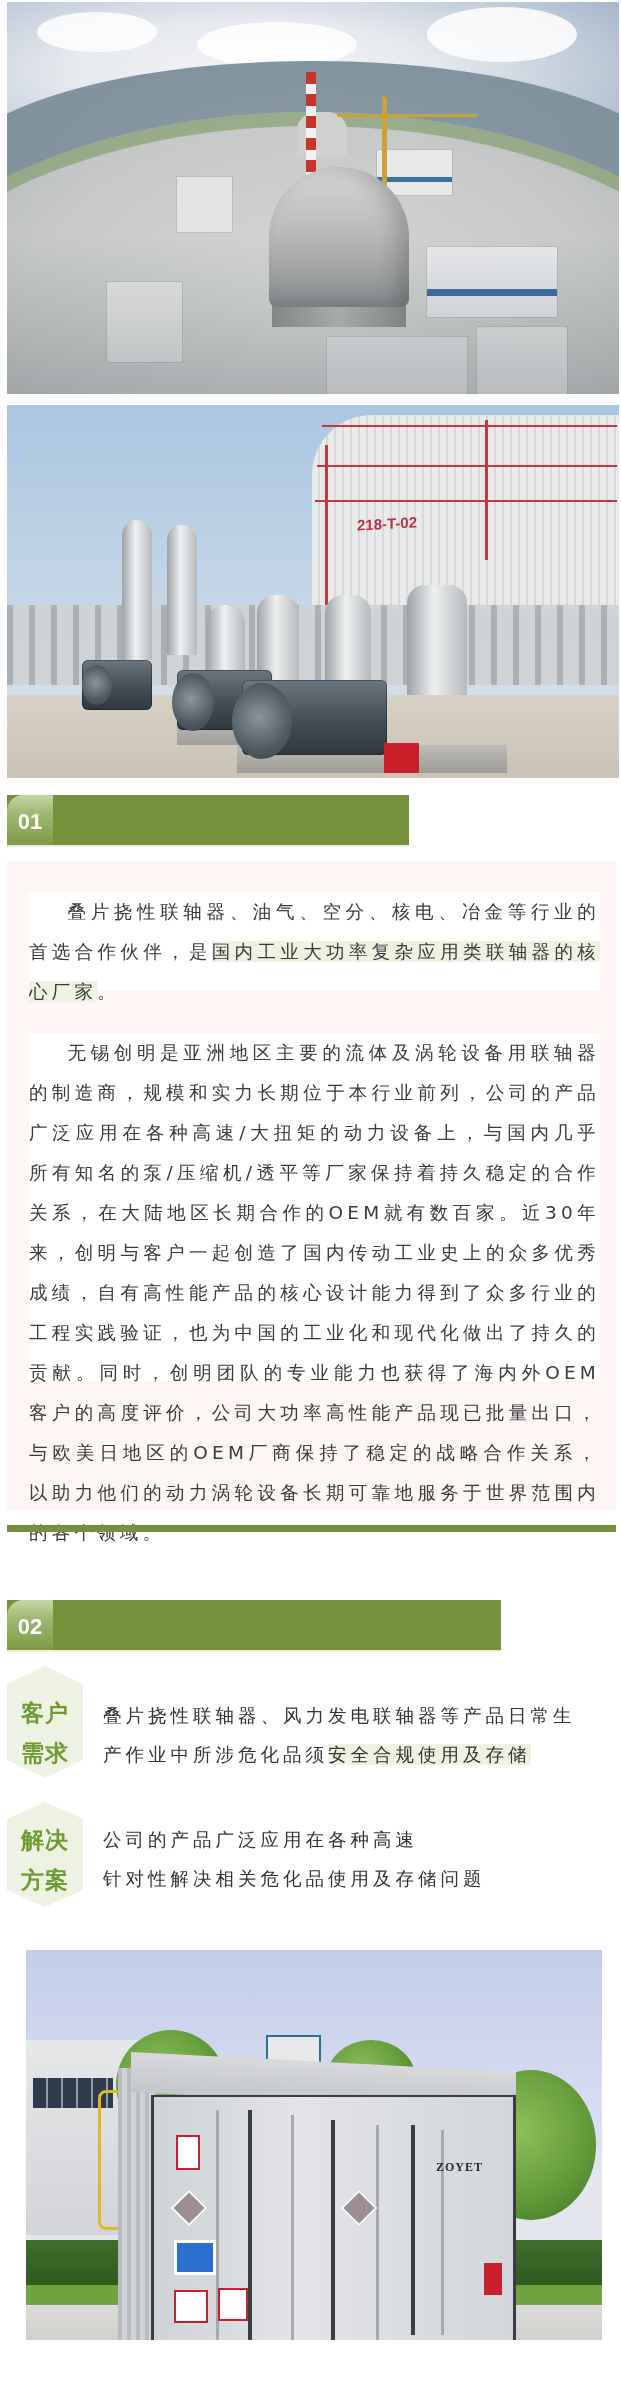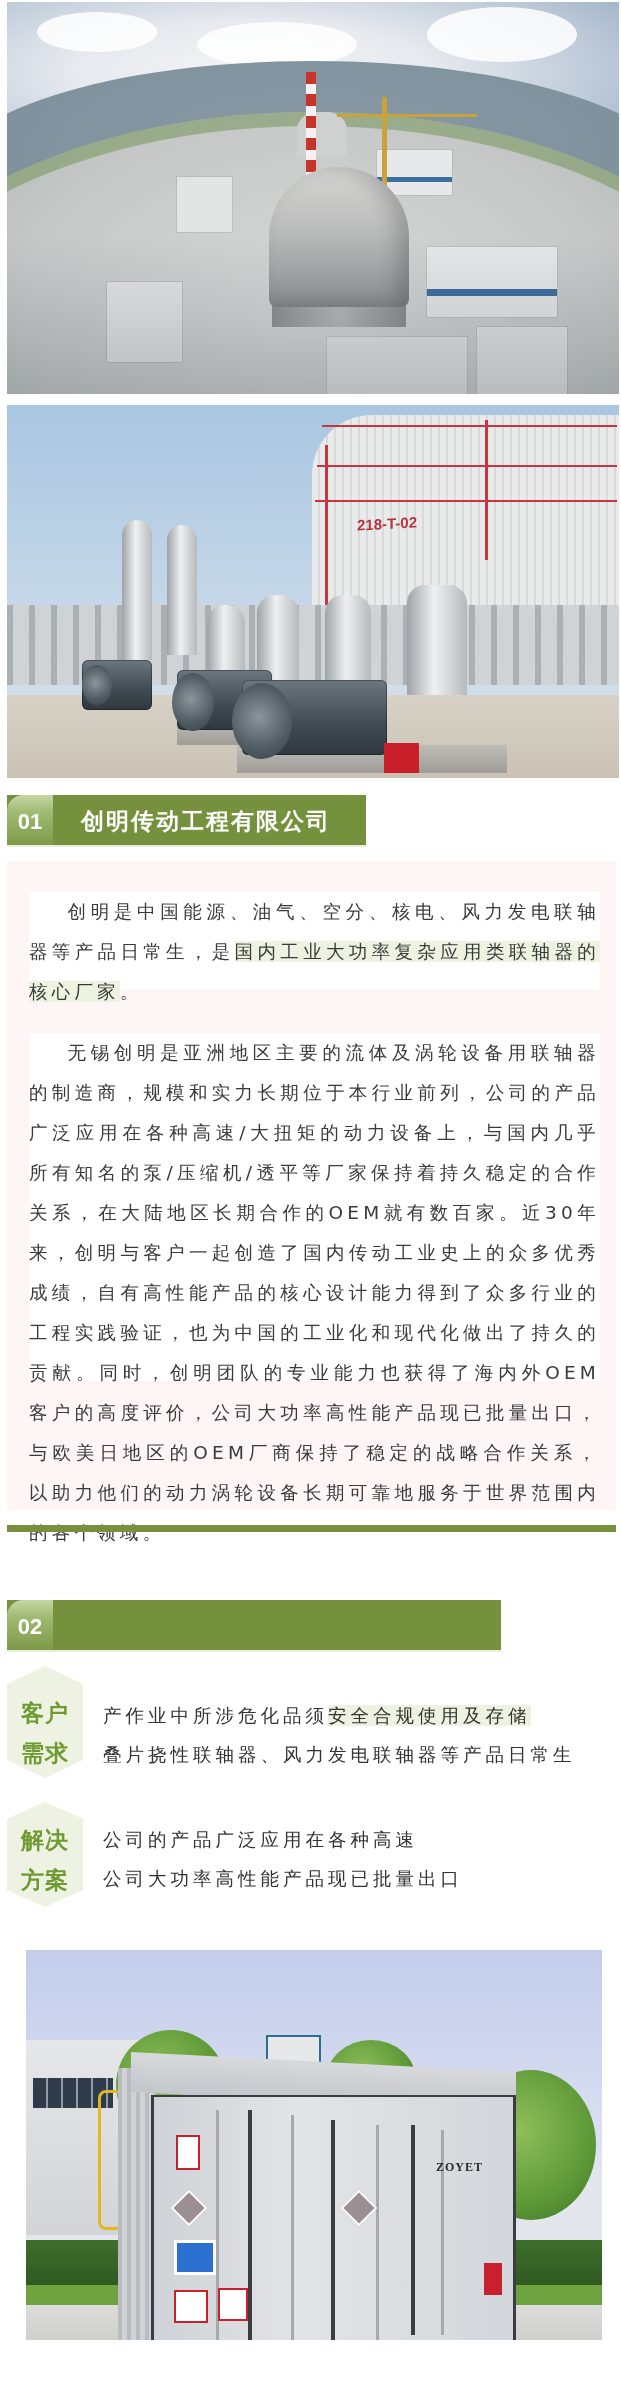--- a/index.html
+++ b/index.html
@@ -52,21 +52,21 @@
 
     
     .sec-bar { position: absolute; left: 7px; height: 50px; background: #76913d; display: flex; align-items: center; }
     .sec-num { width: 46px; height: 100%; border-radius: 16px 0 0 0;
       background: linear-gradient(#c6d6a5 0%, #9fba72 35%, #7e9a47 100%);
       color: #ffffff; font-family: "Liberation Sans", sans-serif; font-weight: bold; font-size: 22px;
       display: flex; align-items: center; justify-content: center; padding-top: 4px; }
     .sec-title { color: #ffffff; font-weight: bold; font-size: 23px; letter-spacing: 2px; padding-left: 28px; padding-top: 2px; }
     .sec-bar::after { content:""; position:absolute; left:0; bottom:-2px; width:100%; height:2px; background:#e9efdb; }
 
-    #sec1-bar { top: 795px; width: 359px; }
+    #sec1-bar { top: 795px; width: 402px; }
     #sec2-bar { top: 1600px; width: 494px; }
 
     
     #sec1-box { position: absolute; left: 7px; top: 861px; width: 609px; height: 649px; background: #fdf6f5; }
     .para-card { position: absolute; left: 22px; width: 571px; background: #ffffff;
       font-size: 18.5px; line-height: 40px; letter-spacing: 4.2px; color: #3a3a3a; text-align: justify; }
     .para-card .indent { display:inline-block; width: 38px; }
     .hl { background: #eef2e1; }
     #sec1-p1 { top: 31px; height: 98px; padding-top: 0; }
     #sec1-p2 { top: 172px; height: 348px; }
@@ -162,59 +162,58 @@
   <div class="fan" style="left:75px;top:260px;width:30px;height:40px;"></div>
   <div class="motor" style="left:170px;top:265px;width:95px;height:60px;"></div>
   <div class="fan" style="left:165px;top:268px;width:42px;height:58px;"></div>
   <div class="motor" style="left:235px;top:275px;width:145px;height:75px;"></div>
   <div class="fan" style="left:225px;top:278px;width:60px;height:76px;"></div>
   <div class="redbox"></div>
 </div>
 
 <div class="sec-bar" id="sec1-bar">
   <div class="sec-num">01</div>
-  <div class="sec-title">创明传动工程有限公司</div>
 </div>
 
 <div id="sec1-box">
   <div class="para-card" id="sec1-p1">
-    <span class="indent"></span><span>创明是中国能源、油气、空分、核电、风力发电联轴器等产品日常生，是</span><span class="hl">国内工业大功率复杂应用类联轴器的核心厂家</span><span>。</span>
+    <span class="indent"></span><span>叠片挠性联轴器、油气、空分、核电、冶金等行业的首选合作伙伴，是</span><span class="hl">国内工业大功率复杂应用类联轴器的核心厂家</span><span>。</span>
   </div>
   <div class="para-card" id="sec1-p2">
     <span class="indent"></span><span>无锡创明是亚洲地区主要的流体及涡轮设备用联轴器的制造商，规模和实力长期位于本行业前列，公司的产品广泛应用在各种高速/大扭矩的动力设备上，与国内几乎所有知名的泵/压缩机/透平等厂家保持着持久稳定的合作关系，在大陆地区长期合作的OEM就有数百家。近30年来，创明与客户一起创造了国内传动工业史上的众多优秀成绩，自有高性能产品的核心设计能力得到了众多行业的工程实践验证，也为中国的工业化和现代化做出了持久的贡献。同时，创明团队的专业能力也获得了海内外OEM客户的高度评价，公司大功率高性能产品现已批量出口，与欧美日地区的OEM厂商保持了稳定的战略合作关系，以助力他们的动力涡轮设备长期可靠地服务于世界范围内的各个领域。</span>
   </div>
 </div>
 
 <div id="sec1-rule"></div>
 
 <div class="sec-bar" id="sec2-bar">
   <div class="sec-num">02</div>
 </div>
 
 <div class="hexrow" id="row-need">
   <div class="hex"></div>
   <div class="hex-label">
     <div>客户</div>
     <div>需求</div>
   </div>
   <div class="row-text">
+    <div>叠片挠性联轴器、风力发电联轴器等产品日常生</div>
     <div><span>产作业中所涉危化品须</span><span class="hl">安全合规使用及存储</span></div>
-    <div>叠片挠性联轴器、风力发电联轴器等产品日常生</div>
   </div>
 </div>
 
 <div class="hexrow" id="row-solution">
   <div class="hex"></div>
   <div class="hex-label">
     <div>解决</div>
     <div>方案</div>
   </div>
   <div class="row-text">
     <div>公司的产品广泛应用在各种高速</div>
-    <div>公司大功率高性能产品现已批量出口</div>
+    <div>针对性解决相关危化品使用及存储问题</div>
   </div>
 </div>
 
 <div class="photo" id="photo3">
   <div class="sky"></div>
   <div class="building"></div>
   <div class="windows"></div>
   <div class="tree" style="left:90px;top:80px;width:110px;height:110px;"></div>
   <div class="tree" style="left:300px;top:90px;width:90px;height:80px;"></div>
   <div class="tree" style="left:440px;top:120px;width:130px;height:150px;"></div>

